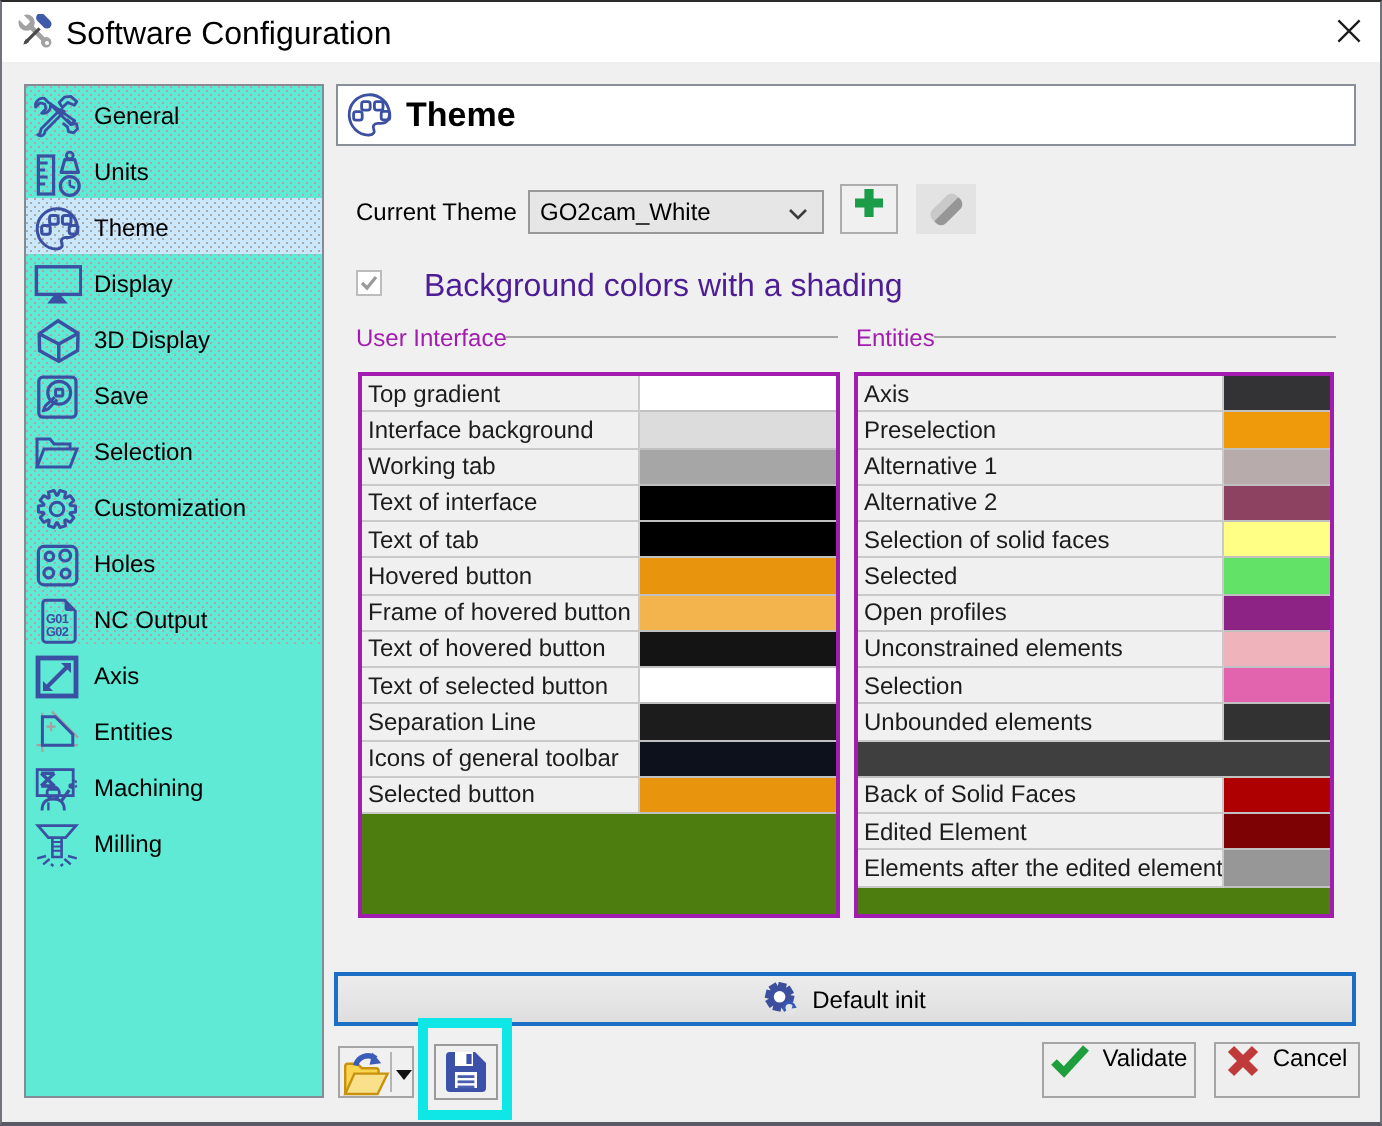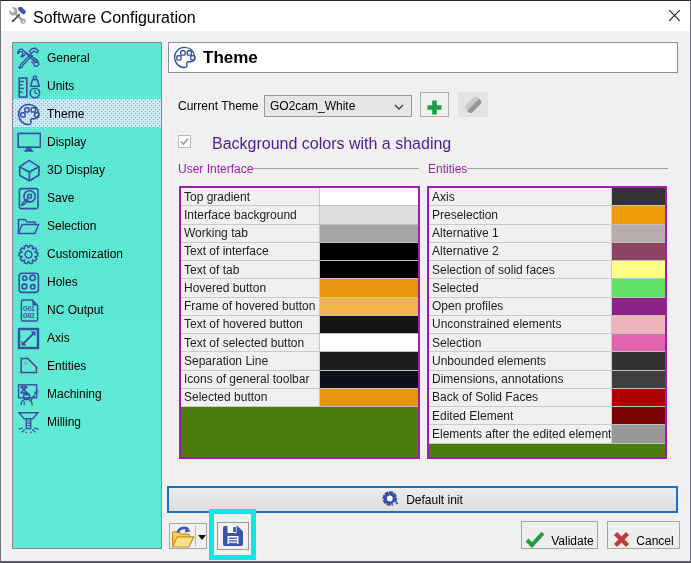--- a/index.html
+++ b/index.html
@@ -7,21 +7,21 @@
 body{font-family:"Liberation Sans",sans-serif;position:relative;background:#f0f0f0;overflow:hidden;font-size:12px;color:#000}
 .abs{position:absolute}
 .dots{background-image:radial-gradient(circle at 0.55px 0.55px,#a9a9a9 0.55px,rgba(255,255,255,0) 0.65px),radial-gradient(circle at 0.55px 0.55px,#a9a9a9 0.55px,rgba(255,255,255,0) 0.65px);background-size:4px 4px;background-position:0 0,2px 2px}
 .sideitem{position:absolute;left:0;width:148px;height:28px}
 .sideitem .ic{position:absolute;left:3px;top:1.5px;width:25px;height:25px}
 .sideitem .tx{position:absolute;left:34px;top:7px;font-size:12px;color:#000;white-space:nowrap}
 .tbl{position:absolute;border:2px solid #a21caf;background:#4d7c0f}
 .row{display:flex;height:18.28px}
 .lbl{border-bottom:1px solid #cacaca;border-right:1px solid #cacaca;font-size:12px;padding:1.5px 0 0 3px;color:#1c1c1c;white-space:nowrap;overflow:hidden;background:#f0f0f0}
 .sw{flex:1;border-bottom:1px solid #c0c0c0}
-.btn{position:absolute;border:1px solid #a5a5a5;background:#eeeeee;display:flex;align-items:flex-end;justify-content:center;font-size:12px}
+.btn{position:absolute;border:1px solid #a5a5a5;background:#eeeeee;display:flex;align-items:flex-start;justify-content:center;font-size:12px}
 .grp{position:absolute;font-size:12px;color:#a21caf;white-space:nowrap}
 .gline{position:absolute;height:1px;background:#a6a6a6}
 </style>
 </head>
 <body>
 
 <div class="abs" style="left:0;top:0;width:691px;height:31px;background:#fff"></div>
 <div class="abs" style="left:33px;top:9px;font-size:16px">Software Configuration</div>
 <svg class="abs" style="left:9px;top:7px" width="18" height="18" viewBox="0 0 18 18">
   <circle cx="4.3" cy="4.3" r="2.9" fill="none" stroke="#a2a2a2" stroke-width="2.4"></circle>
@@ -325,21 +325,20 @@
     </div>
     <div class="row">
       <div class="lbl" style="width:183px">Selection</div>
       <div class="sw" style="background:#e263ae"></div>
     </div>
     <div class="row">
       <div class="lbl" style="width:183px">Unbounded elements</div>
       <div class="sw" style="background:#323232"></div>
     </div>
     <div class="row">
-      <div class="lbl" style="width:183px">Dimensions, annotations</div>
       <div class="sw" style="background:#3f3f3f"></div>
     </div>
     <div class="row">
       <div class="lbl" style="width:183px">Back of Solid Faces</div>
       <div class="sw" style="background:#ae0000"></div>
     </div>
     <div class="row">
       <div class="lbl" style="width:183px">Edited Element</div>
       <div class="sw" style="background:#7c0203"></div>
     </div>

